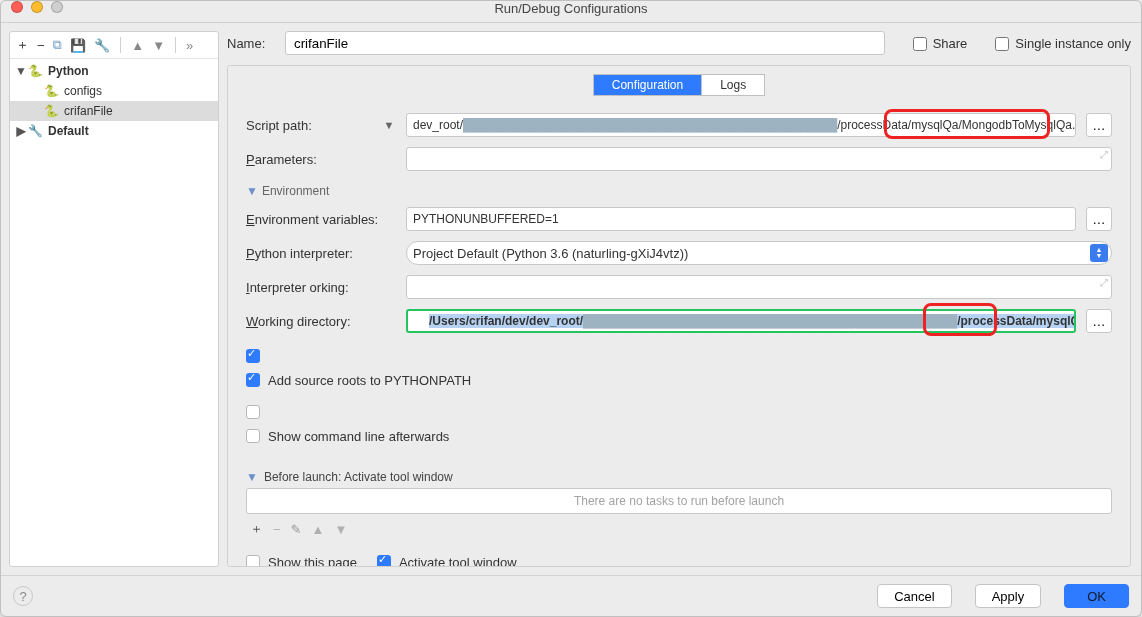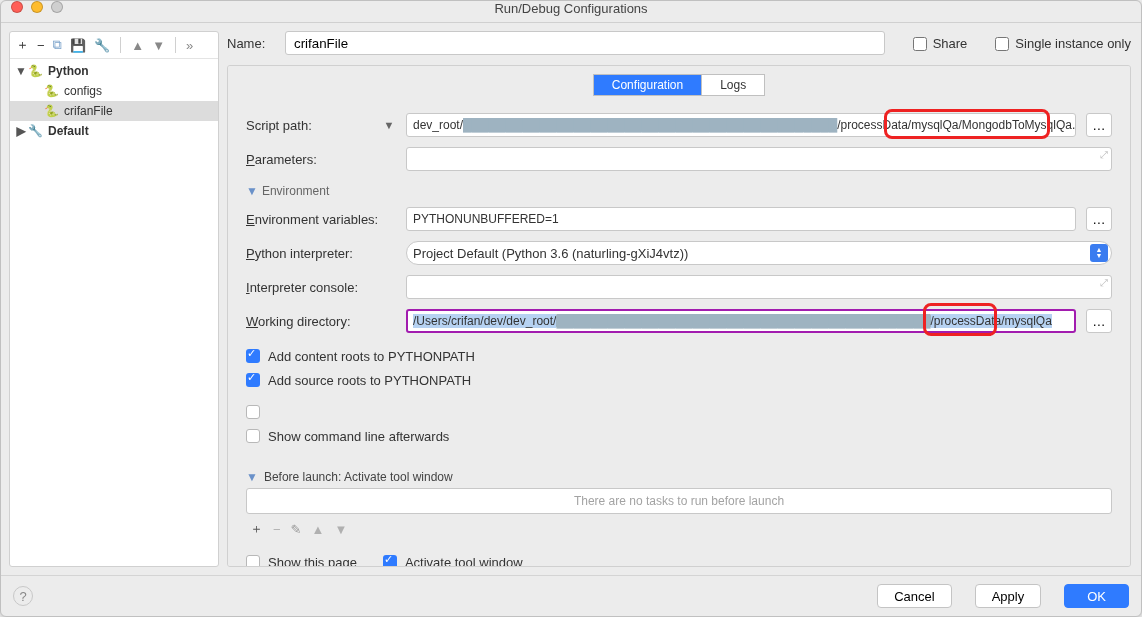--- a/index.html
+++ b/index.html
@@ -97,21 +97,21 @@
     .form-area { padding: 0 18px; }
     .form-row { display: flex; align-items: center; min-height: 34px; gap: 10px; position: relative; }
     .form-label { width: 150px; font-size: 13px; color: #333; }
     .form-label .ul { text-decoration: underline; }
 
     .field-wrap { flex: 1; position: relative; min-width: 0; }
     .text-input {
       width: 100%; height: 24px; border: 1px solid #c8c8c8; background: #fff; border-radius: 3px; padding: 0 6px; font-family: inherit; font-size: 12px; color: #333;
       display: flex; align-items: center; overflow: hidden;
     }
-    .text-input.focused { border: 2px solid #a21caf; padding: 0 5px; }
+    .text-input.focused { border: 2px solid #22c55e; padding: 0 21px; font-weight: bold; }
     .text-input .part { white-space: nowrap; }
     .text-input .redact { background: #9eb3c1; color: #9eb3c1; border-radius: 2px; }
     .expand-hint { position: absolute; right: 4px; top: 2px; color: #b8b8b8; font-size: 10px; }
     .dots-btn { width: 26px; height: 24px; background: #fff; border: 1px solid #c8c8c8; border-radius: 3px; cursor: pointer; display: inline-flex; align-items: center; justify-content: center; }
     .chev-down { color: #666; font-size: 11px; width: 14px; text-align: center; }
     .select {
       flex: 1; height: 24px; background: #fff; border: 1px solid #c8c8c8; border-radius: 12px; display: flex; align-items: center; padding: 0 6px; justify-content: space-between;
     }
     .select .arrow-box { width: 18px; height: 18px; background: #3a7cf0; border-radius: 3px; display: flex; flex-direction: column; align-items: center; justify-content: center; color: #fff; font-size: 7px; line-height: 6px; margin-right: -3px; }
 
@@ -122,27 +122,27 @@
     .chk-row .box-blue { appearance: none; -webkit-appearance: none; width: 14px; height: 14px; background: #2f7bff; border-radius: 3px; position: relative; }
     .chk-row .box-blue::after { content: "✓"; color: #fff; font-size: 11px; position: absolute; left: 1px; top: -2px; }
     .chk-row .box-empty { appearance: none; -webkit-appearance: none; width: 14px; height: 14px; background: #fff; border: 1px solid #b8b8b8; border-radius: 3px; }
 
     .before-launch { margin-top: 22px; }
     .before-launch .hdr { display: flex; align-items: center; gap: 6px; font-size: 12px; color: #444; padding-bottom: 4px; }
     .before-launch .hdr .tri { color: #6a91c9; }
     .bl-box { border: 1px solid #c8c8c8; background: #fff; border-radius: 3px; height: 26px; display: flex; align-items: center; justify-content: center; color: #a3a3a3; font-size: 12px; }
     .bl-toolbar { display: flex; gap: 10px; padding: 6px 4px; color: #b0b0b0; align-items: center; }
     .bl-toolbar .en { color: #555; }
-    .bottom-chk-row { display: flex; align-items: flex-start; gap: 26px; padding-top: 6px; }
+    .bottom-chk-row { display: flex; align-items: flex-start; gap: 20px; padding-top: 6px; }
 
     .footer { display: flex; align-items: center; justify-content: space-between; padding: 8px 12px; border-top: 1px solid #d4d4d4; }
     .footer .left { width: 20px; height: 20px; border: 1px solid #c8c8c8; border-radius: 50%; display: flex; align-items: center; justify-content: center; color: #888; font-size: 13px; }
     .footer .right { display: flex; gap: 10px; }
     .btn { height: 24px; padding: 0 16px; border: 1px solid #c4c4c4; border-radius: 4px; background: #fff; font-size: 13px; cursor: pointer; margin-left: 13px; }
-    .btn.primary { background: #2f7bff; border-color: #2f7bff; color: #ffffff; padding: 0 22px; }
+    .btn.primary { background: #2f7bff; border-color: #2f7bff; color: #0f172a; padding: 0 22px; }
 
     .red-ann { position: absolute; border: 3px solid #ee2222; border-radius: 8px; pointer-events: none; z-index: 50; }
     .ann1 { right: 26px; top: -4px; width: 166px; height: 30px; }
     .ann2 { right: 79px; top: -6px; width: 74px; height: 33px; }
 
     .icon { display: inline-flex; }
     .pencil { color: #999; }
   </style>
 </head>
 <body>
@@ -265,21 +265,21 @@
             <div class="select">
               <span>Project Default (Python 3.6 (naturling-gXiJ4vtz))</span>
               <span class="arrow-box">
                   <span>▲</span>
                   <span>▼</span>
                 </span>
             </div>
           </div>
 
           <div class="form-row">
-            <div class="form-label"><span class="ul">I</span><span>nterpreter console:</span></div>
+            <div class="form-label"><span class="ul">I</span><span>nterpreter orking:</span></div>
             <div class="field-wrap">
               <div class="text-input">
                 <span></span>
               </div>
               <span class="expand-hint">⤢</span>
             </div>
           </div>
 
           <div class="form-row">
             <div class="form-label"><span class="ul">W</span><span>orking directory:</span></div>
@@ -291,21 +291,20 @@
                 <span class="part" style="background:#b6d2f2">/mysqlQa</span>
               </div>
               <div class="red-ann ann2"></div>
             </div>
             <button class="dots-btn">…</button>
           </div>
 
           <div style="height:6px"></div>
           <div class="chk-row">
             <span class="box-blue"></span>
-            <span>Add content roots to PYTHONPATH</span>
           </div>
           <div class="chk-row">
             <span class="box-blue"></span>
             <span>Add source roots to PYTHONPATH</span>
           </div>
           <div style="height:8px"></div>
           <div class="chk-row">
             <span class="box-empty"></span>
           </div>
           <div class="chk-row">

